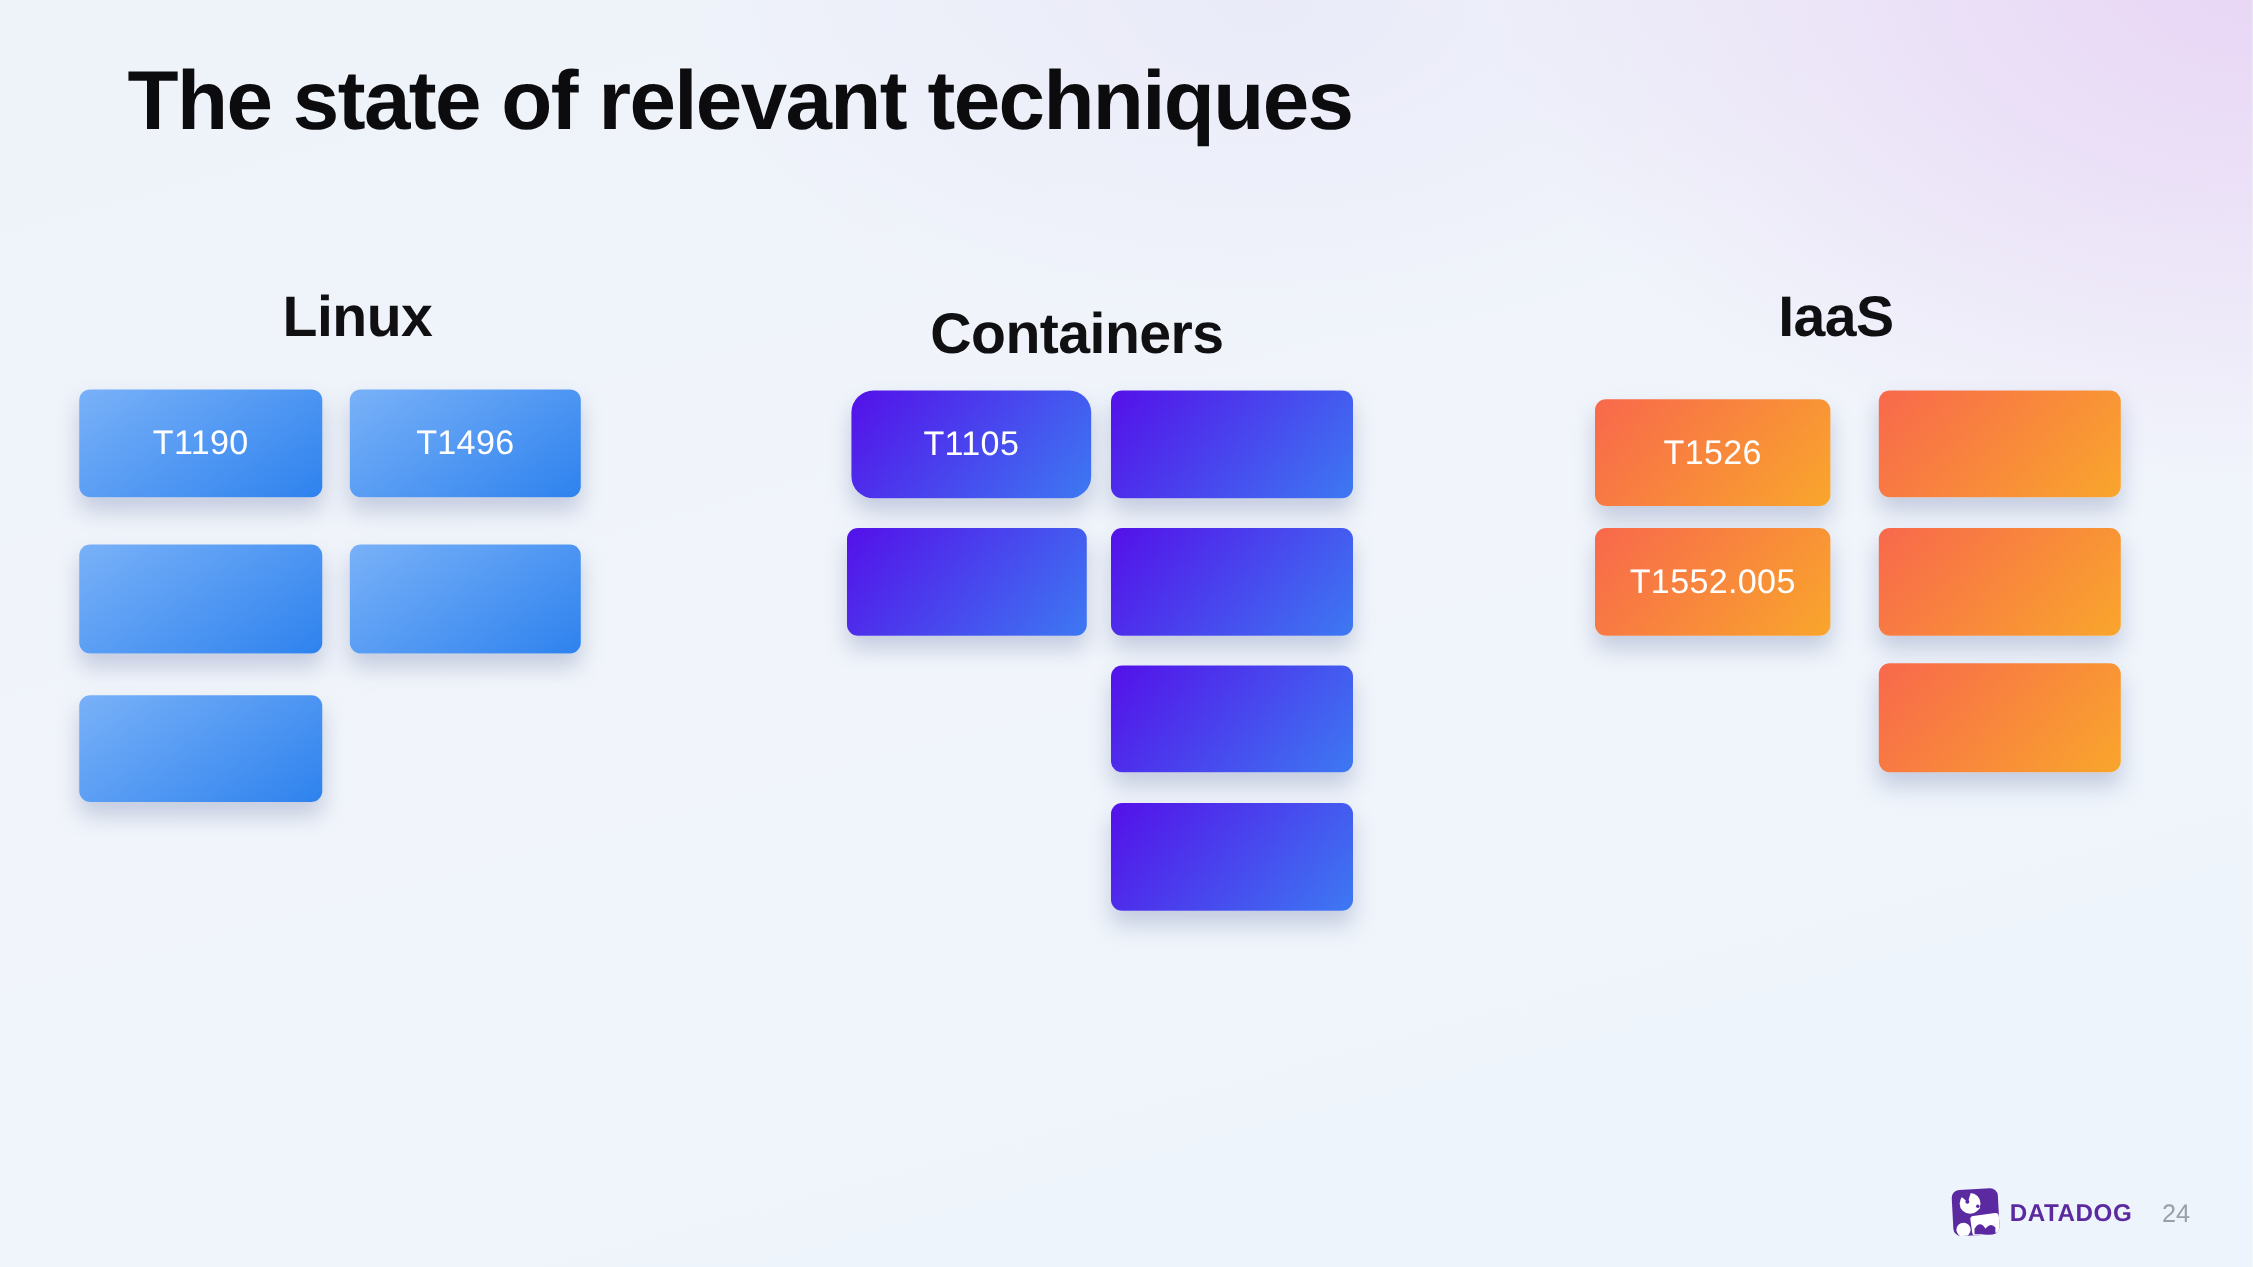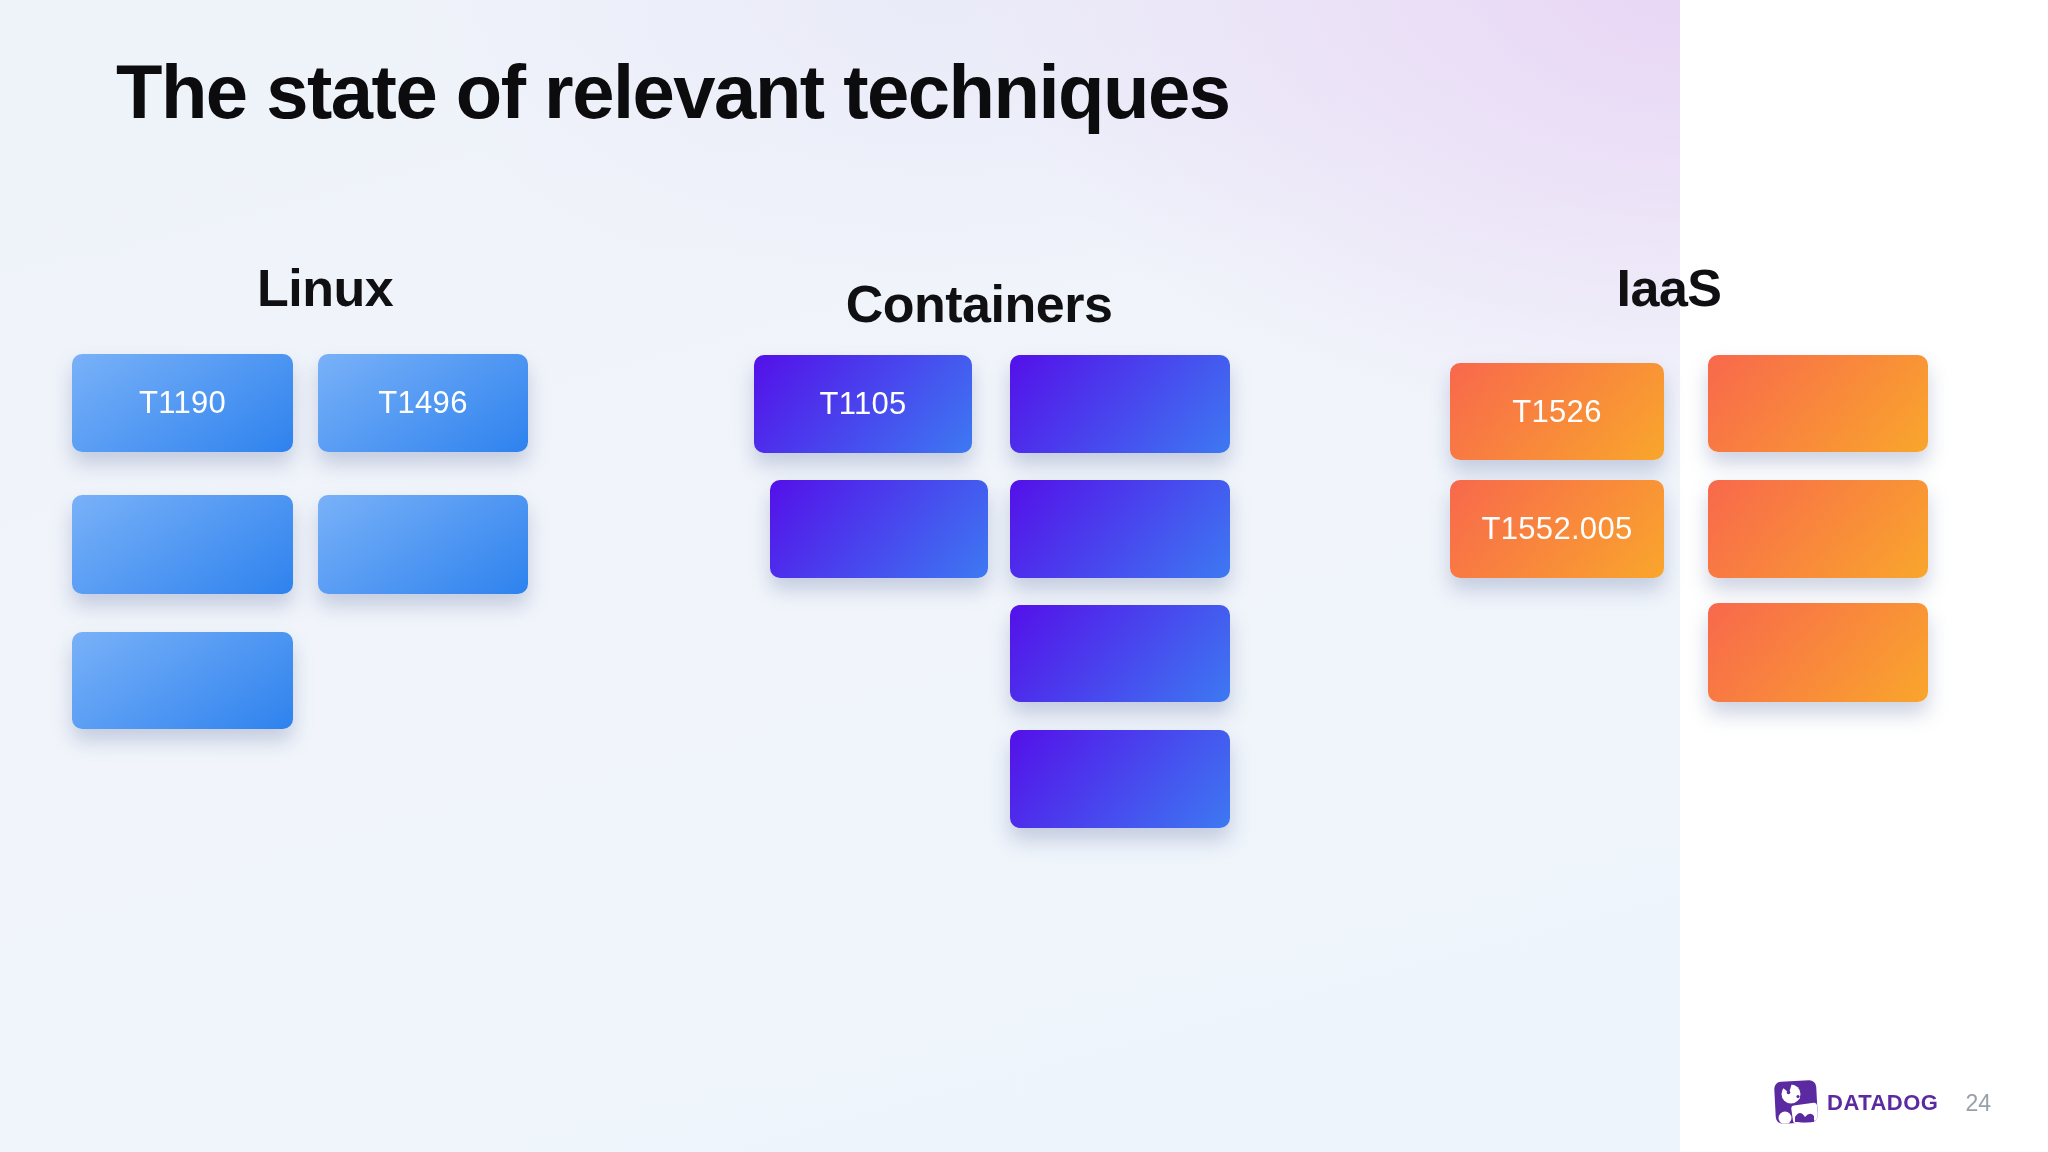--- a/index.html
+++ b/index.html
@@ -6,21 +6,21 @@
 
   html, body {
     width: 2048px;
     height: 1152px;
     overflow: hidden;
     font-family: "Liberation Sans", "DejaVu Sans", sans-serif;
   }
 
   .slide {
     position: relative;
-    width: 1680px;
+    width: 2048px;
     height: 1152px;
     background:
       radial-gradient(1150px 780px at 100.5% -3%, #e8d4f5 0%, rgba(232,212,245,0.55) 30%, rgba(236,222,246,0) 62%),
       radial-gradient(900px 520px at 56% 0%, rgba(228,224,247,0.45), rgba(228,224,247,0) 60%),
       linear-gradient(165deg, #eef2f9 0%, #f1f5fb 50%, #edf4fb 100%);
     padding-left: 16px;
   }
 
   .page-title {
     position: absolute;
@@ -64,21 +64,21 @@
   .grad-orange { background: linear-gradient(130deg, #f8684c 0%, #f9a62c 100%); }
 
   
   .lx-b1 { left: 72px;   top: 354px; width: 221px; height: 98px; }
   .lx-b2 { left: 318px;  top: 354px; width: 210px; height: 98px; }
   .lx-b3 { left: 72px;   top: 495px; width: 221px; height: 99px; }
   .lx-b4 { left: 318px;  top: 495px; width: 210px; height: 99px; }
   .lx-b5 { left: 72px;   top: 632px; width: 221px; height: 97px; }
 
   
-  .ct-b1 { left: 754px;  top: 355px; width: 218px; height: 98px; }
+  .ct-b1 { left: 774px;  top: 355px; width: 218px; height: 98px; border-radius: 20px; }
   .ct-b2 { left: 1010px; top: 355px; width: 220px; height: 98px; }
   .ct-b3 { left: 770px;  top: 480px; width: 218px; height: 98px; }
   .ct-b4 { left: 1010px; top: 480px; width: 220px; height: 98px; }
   .ct-b5 { left: 1010px; top: 605px; width: 220px; height: 97px; }
   .ct-b6 { left: 1010px; top: 730px; width: 220px; height: 98px; }
 
   
   .ia-b1 { left: 1450px; top: 363px; width: 214px; height: 97px; text-align: right; }
   .ia-b2 { left: 1708px; top: 355px; width: 220px; height: 97px; }
   .ia-b3 { left: 1450px; top: 480px; width: 214px; height: 98px; }

